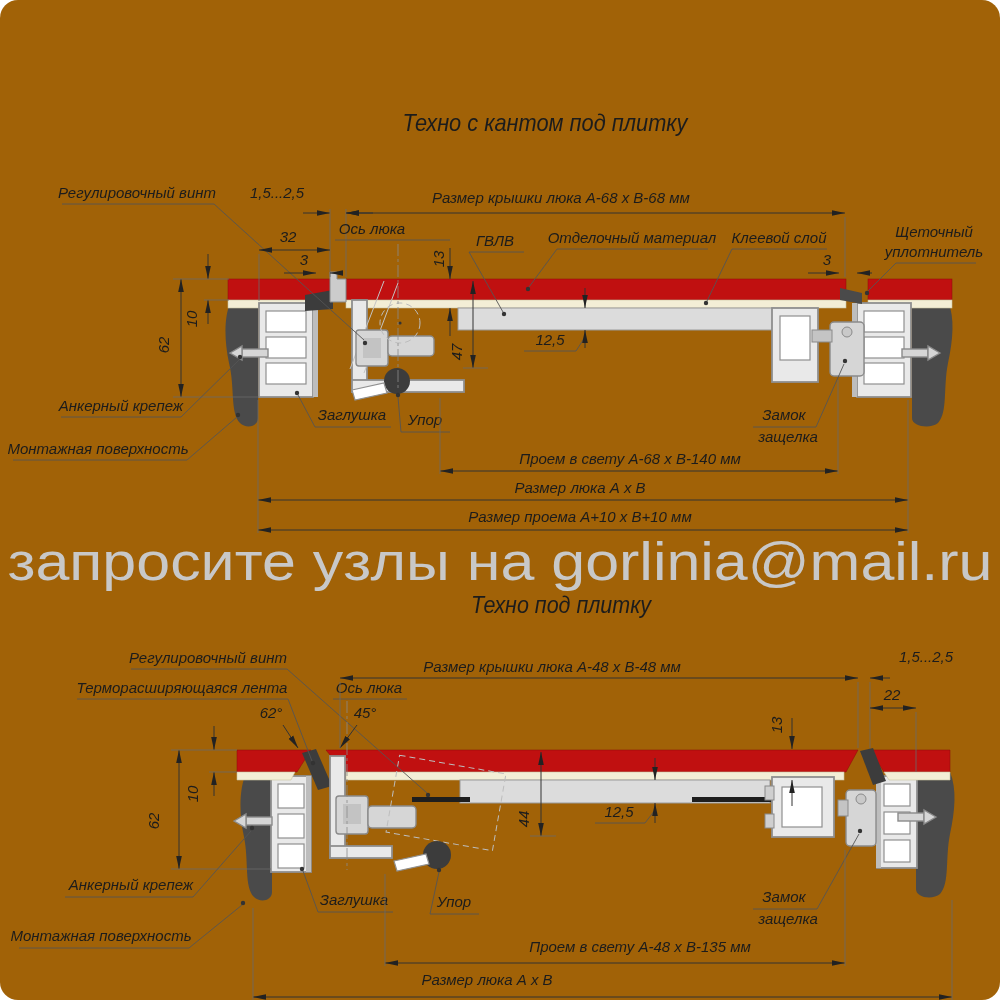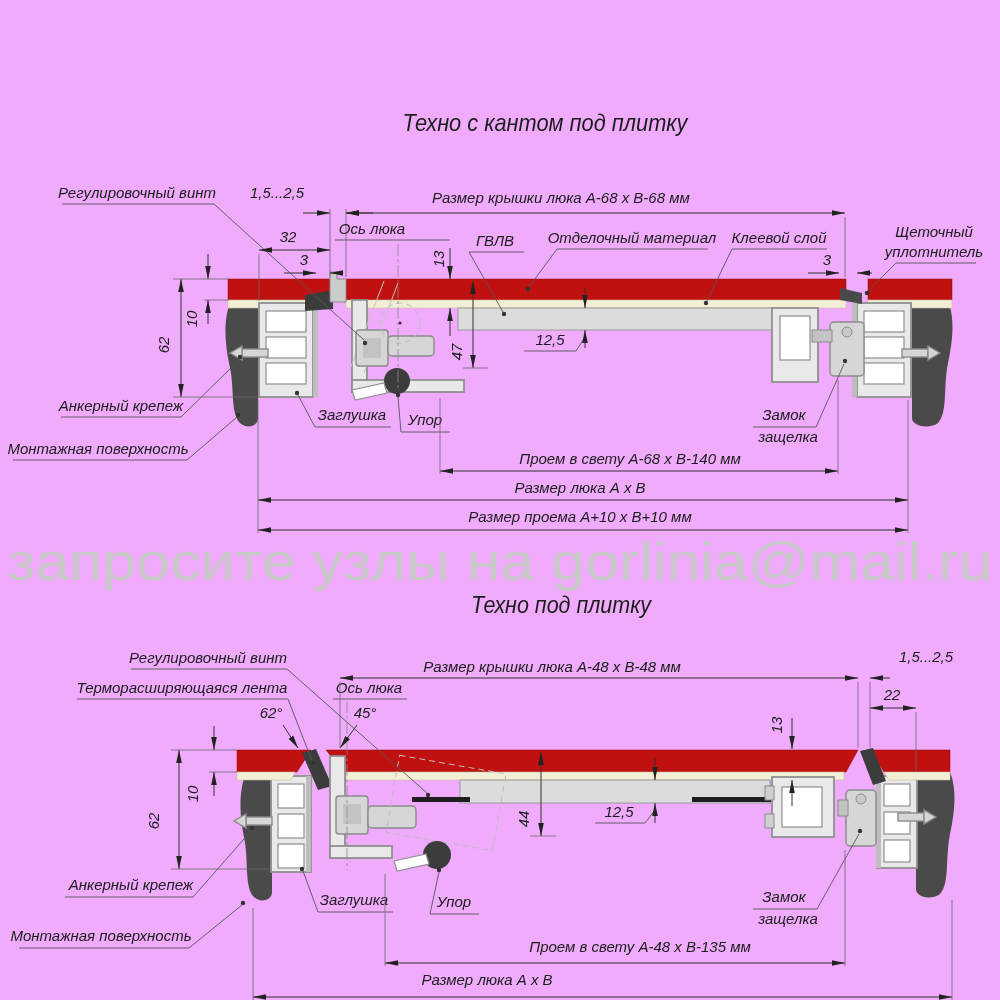--- a/index.html
+++ b/index.html
@@ -1,16 +1,16 @@
 <!DOCTYPE html>
 <html><head>
 <meta charset="utf-8">
 <style>
   html,body{margin:0;padding:0;background:#ffffff;}
-  #page{position:relative;width:1000px;height:1000px;background:#f0abfc;overflow:hidden;}
+  #page{position:relative;width:1000px;height:1000px;background:#a16207;overflow:hidden;border-radius:18px;}
   svg{position:absolute;top:0;left:0;}
   text{font-family:"Liberation Sans",sans-serif;font-style:italic;fill:#1c1c1c;}
   .t-title{font-size:24px;}
   .t-lbl{font-size:15px;}
   .t-wm{font-size:54px;font-style:normal;fill:#c8c8c8;}
   .ln{stroke:#333;stroke-width:1;fill:none;}
   .ext{stroke:#6a6a6a;stroke-width:0.8;fill:none;}
   .ldr{stroke:#555;stroke-width:0.9;fill:none;}
   .axis{stroke:#8a8a8a;stroke-width:0.8;stroke-dasharray:12 3 3 3;fill:none;}
   .red{fill:#c01010;stroke:#8f0b0b;stroke-width:0.5;}

